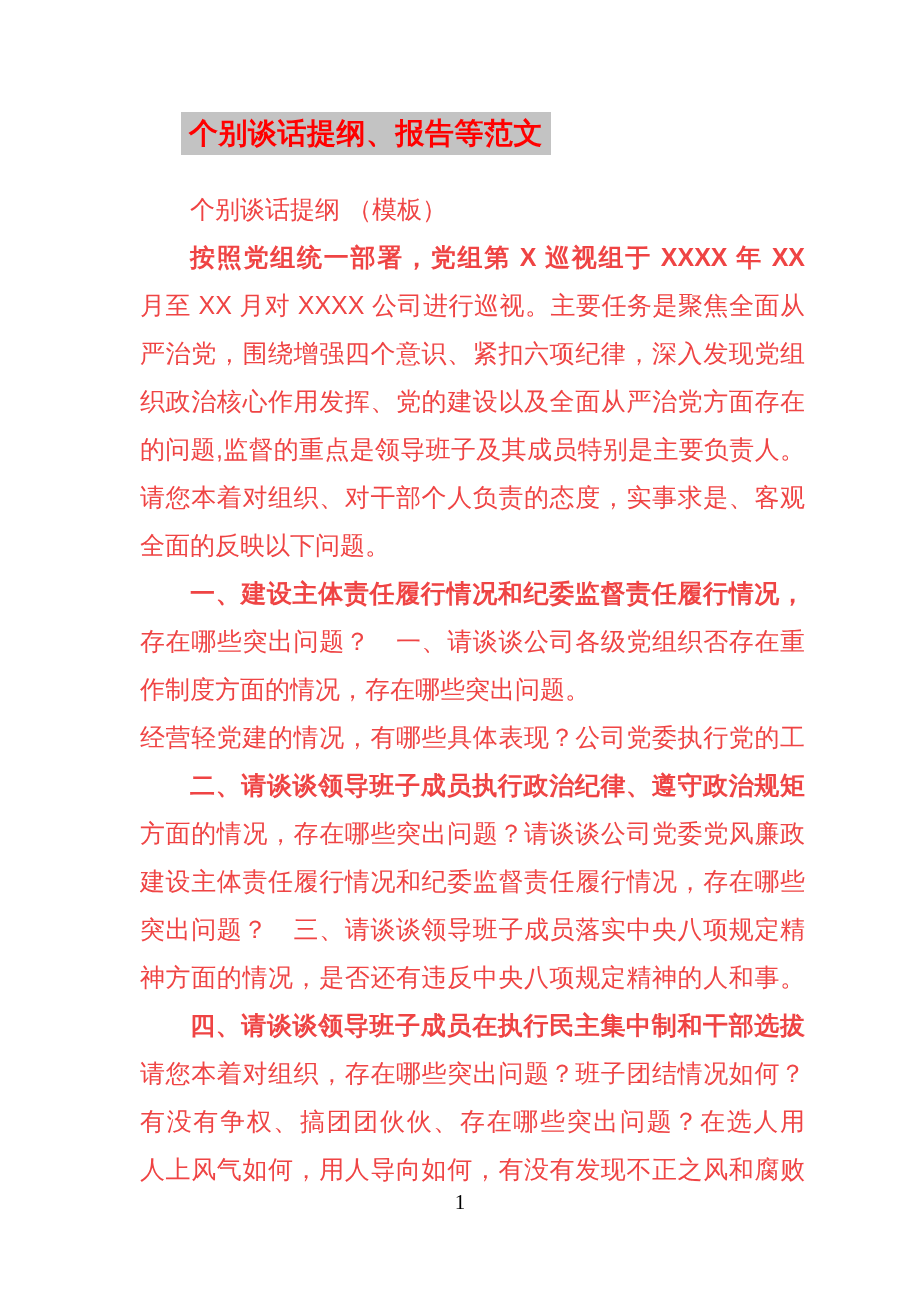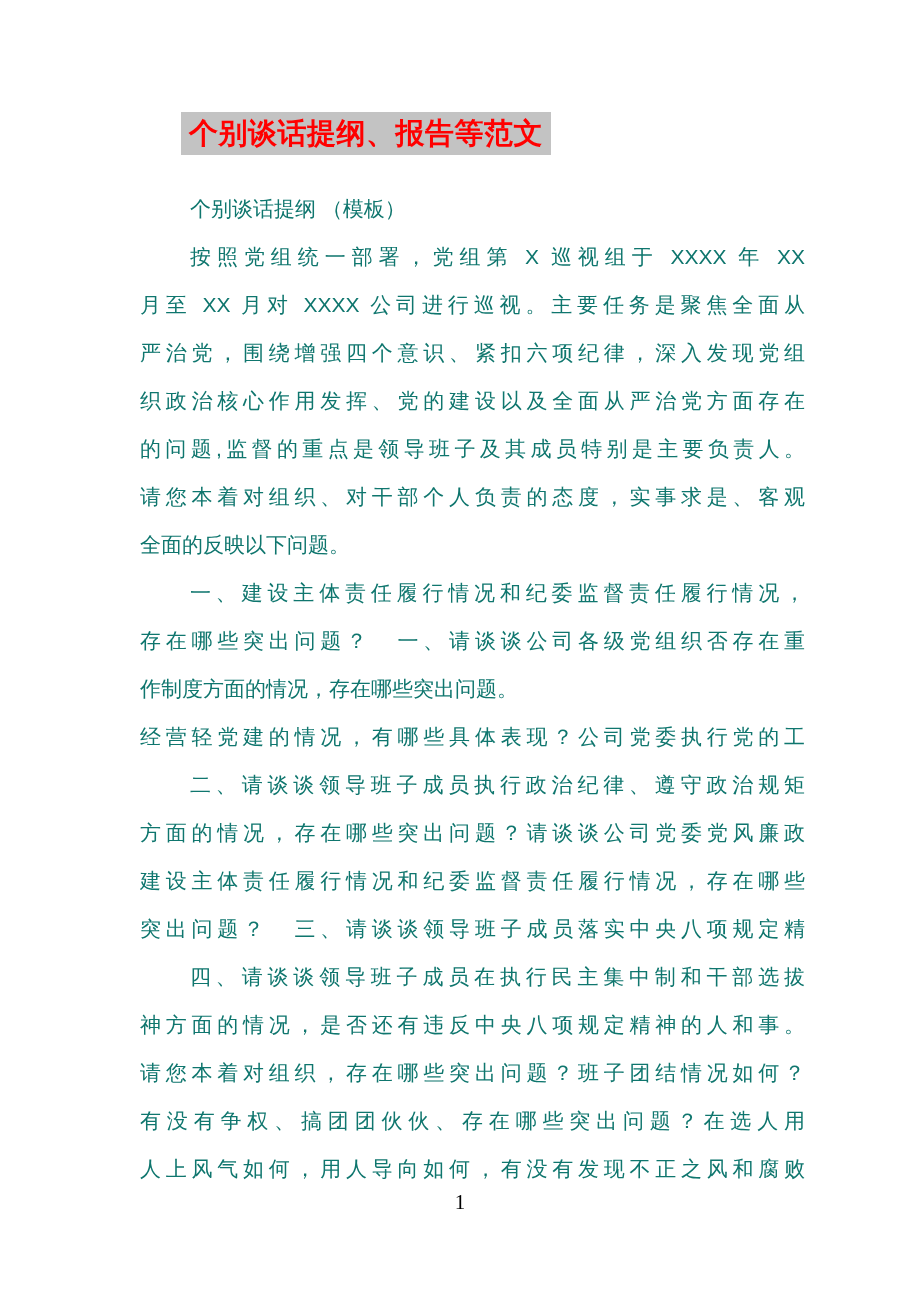--- a/index.html
+++ b/index.html
@@ -28,39 +28,39 @@
     line-height: 43px;
     padding: 0 8px;
     letter-spacing: 0.5px;
   }
   .content {
     position: absolute;
     top: 185px;
     left: 140px;
     width: 665px;
     font-family: "Liberation Sans", sans-serif;
-    font-size: 21px;
-    color: #0f766e;
+    font-size: 25px;
+    color: #ef4444;
   }
   .subtitle {
     height: 48px;
     line-height: 48px;
     text-align: left;
     text-indent: 50px;
   }
   .bline {
     height: 48px;
     line-height: 48px;
     text-align: justify;
     text-align-last: justify;
     text-justify: inter-character;
     overflow: hidden;
     white-space: nowrap;
   }
-  .bline.first { text-indent: 50px; }
+  .bline.first { text-indent: 50px; font-weight: bold; }
   .bline.plain { text-align-last: left; }
   .page-number {
     position: absolute;
     top: 1190px;
     left: 0;
     width: 920px;
     text-align: center;
     font-family: "Liberation Serif", serif;
     font-size: 21px;
     line-height: 24px;
@@ -86,22 +86,22 @@
     <div class="bline">请您本着对组织、对干部个人负责的态度，实事求是、客观</div>
     <div class="bline plain">全面的反映以下问题。</div>
     <div class="bline first">一、建设主体责任履行情况和纪委监督责任履行情况，</div>
     <div class="bline">存在哪些突出问题？　一、请谈谈公司各级党组织否存在重</div>
     <div class="bline plain">作制度方面的情况，存在哪些突出问题。</div>
     <div class="bline">经营轻党建的情况，有哪些具体表现？公司党委执行党的工</div>
     <div class="bline first">二、请谈谈领导班子成员执行政治纪律、遵守政治规矩</div>
     <div class="bline">方面的情况，存在哪些突出问题？请谈谈公司党委党风廉政</div>
     <div class="bline">建设主体责任履行情况和纪委监督责任履行情况，存在哪些</div>
     <div class="bline">突出问题？　三、请谈谈领导班子成员落实中央八项规定精</div>
+    <div class="bline">神方面的情况，是否还有违反中央八项规定精神的人和事。</div>
     <div class="bline first">四、请谈谈领导班子成员在执行民主集中制和干部选拔</div>
-    <div class="bline">神方面的情况，是否还有违反中央八项规定精神的人和事。</div>
     <div class="bline">请您本着对组织，存在哪些突出问题？班子团结情况如何？</div>
     <div class="bline">有没有争权、搞团团伙伙、存在哪些突出问题？在选人用</div>
     <div class="bline">人上风气如何，用人导向如何，有没有发现不正之风和腐败</div>
   </div>
 
   <div class="page-number">1</div>
 
 </div>
 
 </body></html>

